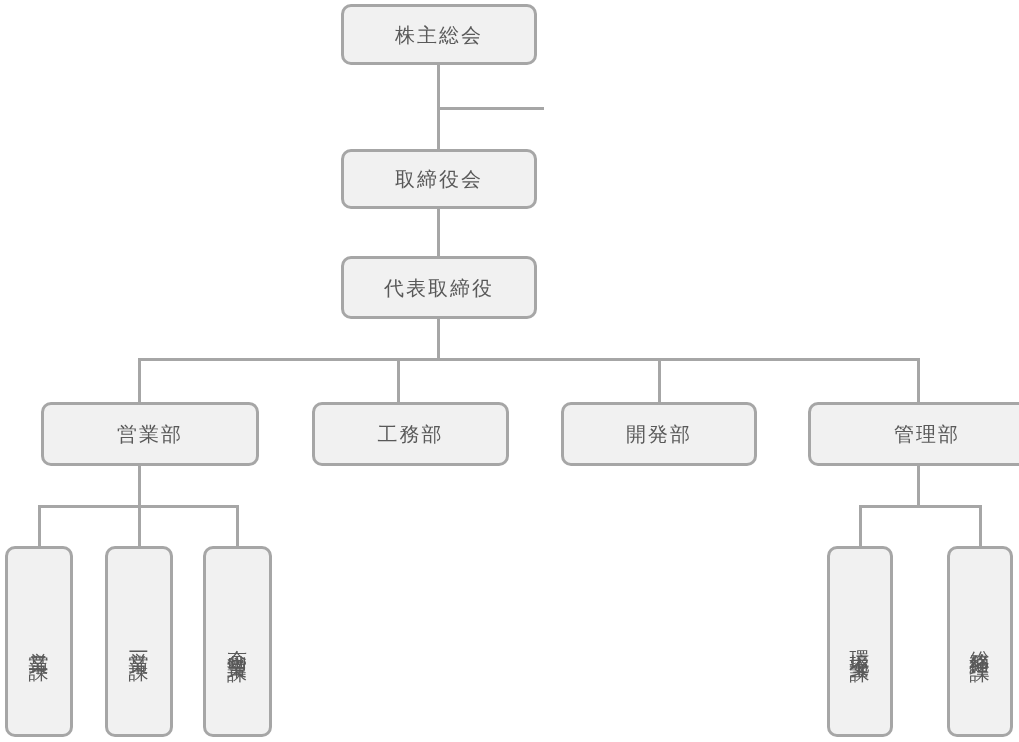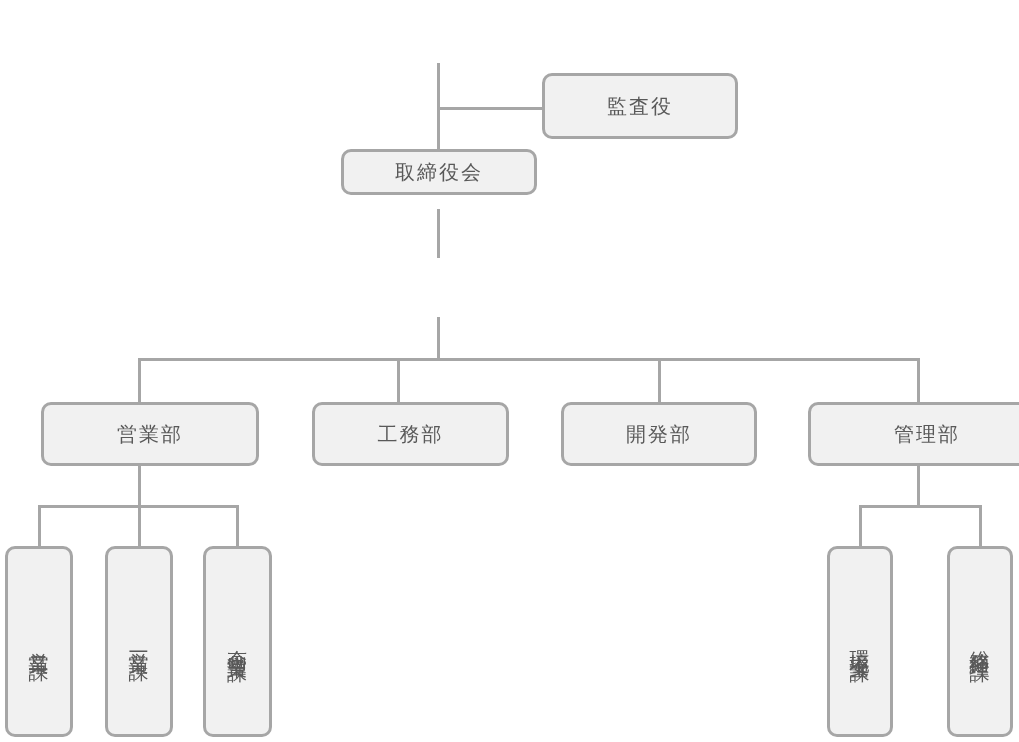--- a/index.html
+++ b/index.html
@@ -31,21 +31,21 @@
     line-height: 1;
   }
   .node.vertical span {
     writing-mode: vertical-rl;
     text-orientation: upright;
     letter-spacing: 3px;
   }
   
   .n-shareholders { left: 341px; top: 4px;   width: 196px; height: 61px; }
   .n-auditor      { left: 542px; top: 73px;  width: 196px; height: 66px; }
-  .n-board        { left: 341px; top: 149px; width: 196px; height: 46px; }
+  .n-board        { left: 341px; top: 149px; width: 196px; height: 60px; }
   .n-ceo          { left: 341px; top: 256px; width: 196px; height: 63px; }
   .n-sales        { left: 41px;  top: 402px; width: 218px; height: 64px; }
   .n-engineering  { left: 312px; top: 402px; width: 197px; height: 64px; }
   .n-development  { left: 561px; top: 402px; width: 196px; height: 64px; }
   .n-admin        { left: 808px; top: 402px; width: 238px; height: 64px; }
   .n-sales-sec2   { left: 5px;   top: 546px; width: 68px;  height: 191px; }
   .n-sales-sec1   { left: 105px; top: 546px; width: 68px;  height: 191px; }
   .n-planning     { left: 203px; top: 546px; width: 69px;  height: 191px; }
   .n-env-safety   { left: 827px; top: 546px; width: 66px;  height: 191px; }
   .n-gen-affairs  { left: 947px; top: 546px; width: 66px;  height: 191px; }
@@ -77,29 +77,32 @@
     <line x1="39" y1="505" x2="39" y2="548"></line>
     <line x1="139" y1="505" x2="139" y2="548"></line>
     <line x1="237.5" y1="505" x2="237.5" y2="548"></line>
 
     <line x1="918.5" y1="464" x2="918.5" y2="508"></line>
     <line x1="860" y1="506.5" x2="980" y2="506.5"></line>
     <line x1="860" y1="505" x2="860" y2="548"></line>
     <line x1="980" y1="505" x2="980" y2="548"></line>
   </svg>
 
+  <div class="node n-shareholders">
+    <span>株主総会</span>
+  </div>
 
-  <div class="node n-auditor">
-    <span>監査役</span>
-  </div>
 
   <div class="node n-board">
     <span>取締役会</span>
   </div>
 
+  <div class="node n-ceo">
+    <span>代表取締役</span>
+  </div>
 
   <div class="node n-sales">
     <span>営業部</span>
   </div>
 
   <div class="node n-engineering">
     <span>工務部</span>
   </div>
 
   <div class="node n-development">

